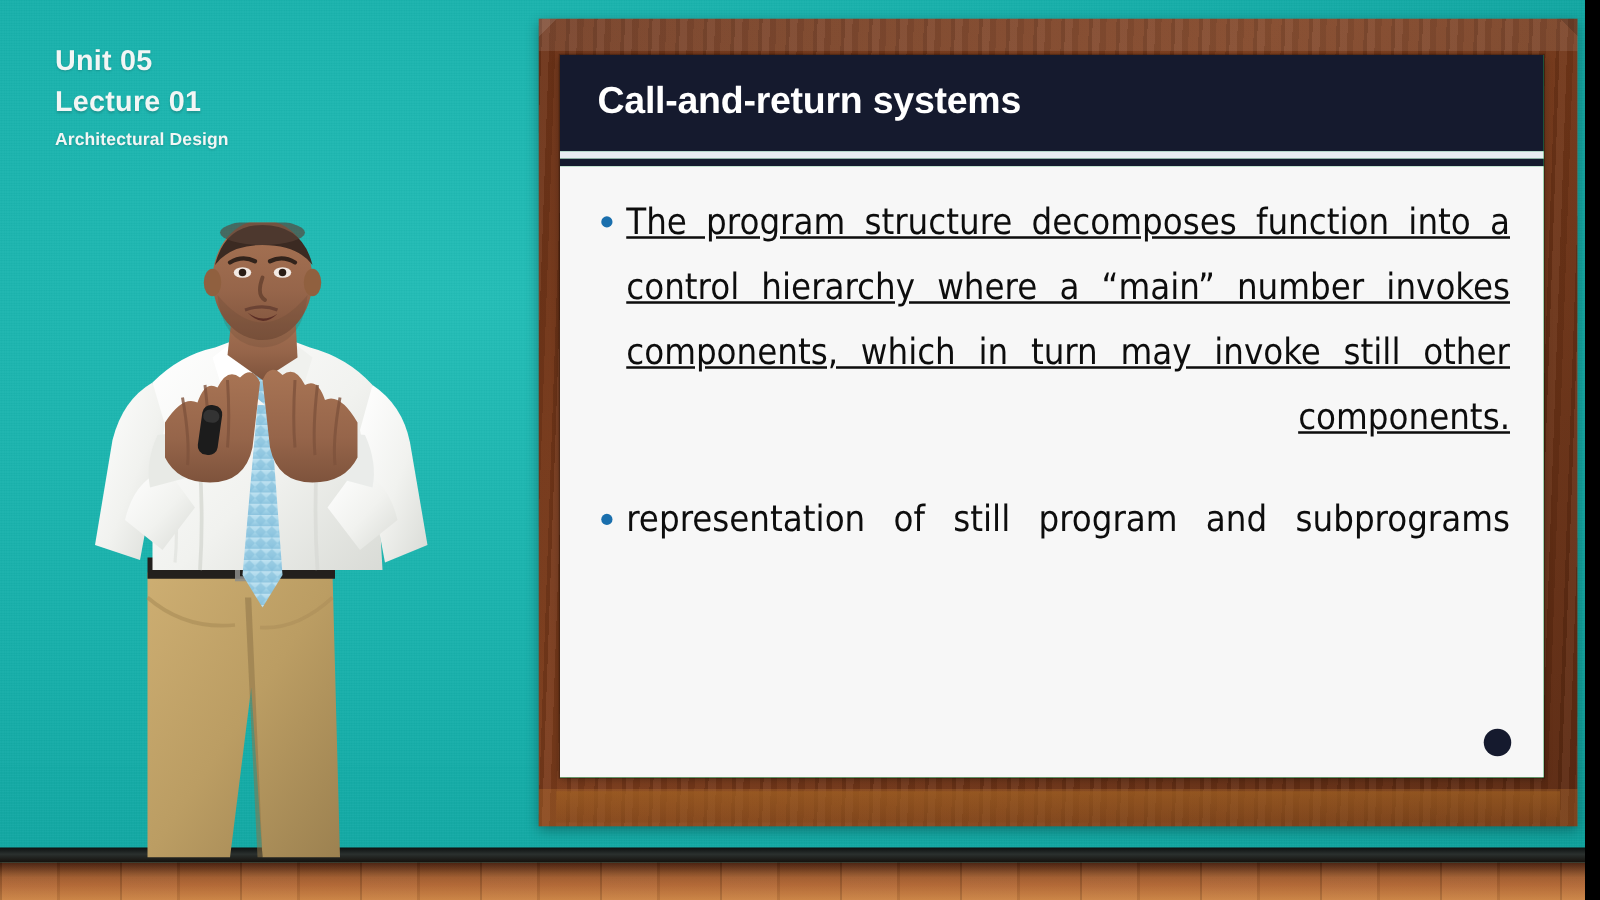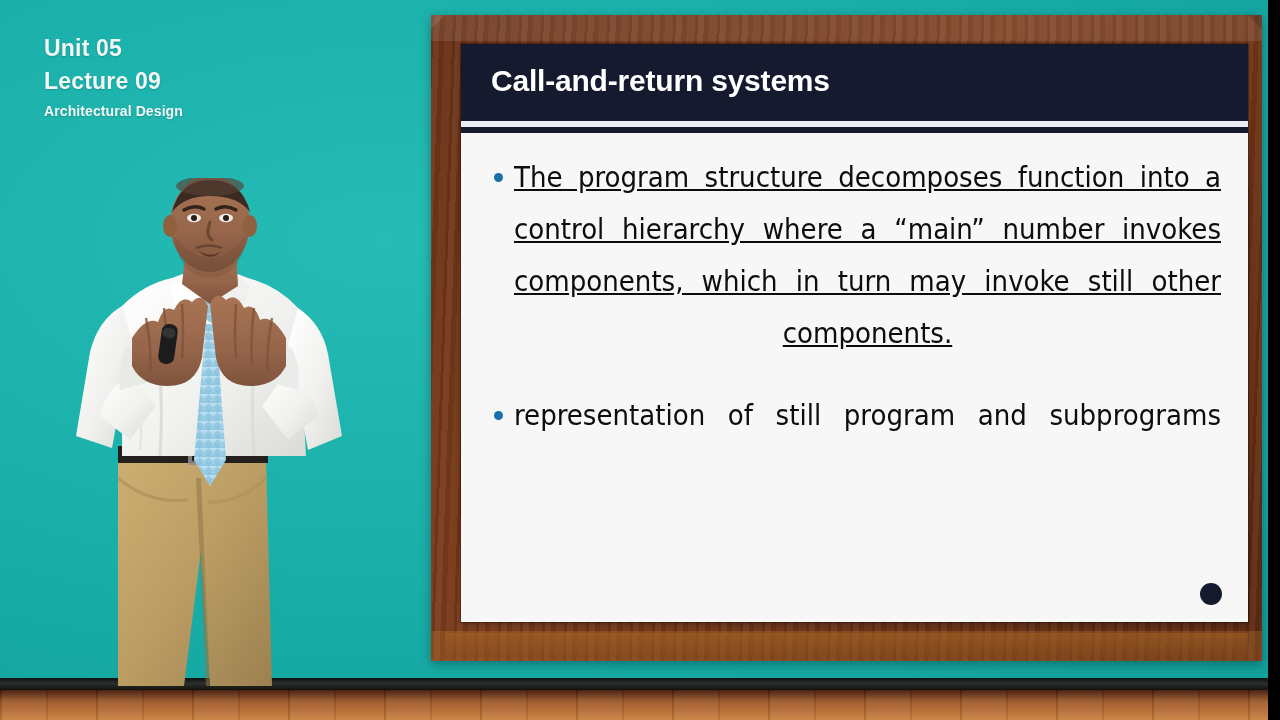--- a/index.html
+++ b/index.html
@@ -123,21 +123,21 @@
     position: absolute;
     left: 14px; bottom: 3px;
     width: 803px; height: 25px;
     background: linear-gradient(180deg, rgba(160,96,32,0.55), rgba(120,64,20,0.25));
     pointer-events: none;
   }
 
   
   .slide {
     position: absolute;
-    left: 461px; top: 44px;
+    left: 448px; top: 44px;
     width: 787px; height: 578px;
     background: #22c55e;
     box-shadow: 0 0 0 1px rgba(0,0,0,0.25), 0 2px 6px rgba(0,0,0,0.3);
     overflow: hidden;
   }
   .slide-titlebar {
     position: absolute;
     left: 0; top: 0;
     width: 787px; height: 77px;
     background: #151a2e;
@@ -212,21 +212,21 @@
     text-align: justify;
     text-align-last: justify;
   }
   .bullet .lastline {
     display: block;
     text-align: justify;
     text-align-last: justify;
   }
   .bullet .freeline {
     display: block;
-    text-align: center;
+    text-align: right;
   }
 
   .slide-dot {
     position: absolute;
     right: 26px;
     bottom: 17px;
     width: 22px;
     height: 22px;
     border-radius: 50%;
     background: #151a2e;
@@ -240,21 +240,21 @@
   <div class="wall">
     <div class="wall-noise"></div>
   </div>
 
   <div class="baseboard"></div>
   <div class="floor"></div>
   <div class="floor-sheen"></div>
 
   <div class="label-block">
     <div class="label-unit">Unit 05</div>
-    <div class="label-lecture">Lecture 09</div>
+    <div class="label-lecture">Lecture 01</div>
     <div class="label-sub">Architectural Design</div>
   </div>
 
   <div class="presenter">
     <svg width="310" height="508" viewBox="0 0 310 508" xmlns="http://www.w3.org/2000/svg">
       <defs>
         <linearGradient id="shirtG" x1="0" y1="0" x2="1" y2="1">
           <stop offset="0%" stop-color="#ffffff"></stop>
           <stop offset="55%" stop-color="#f1f2ef"></stop>
           <stop offset="100%" stop-color="#d9dbd6"></stop>

